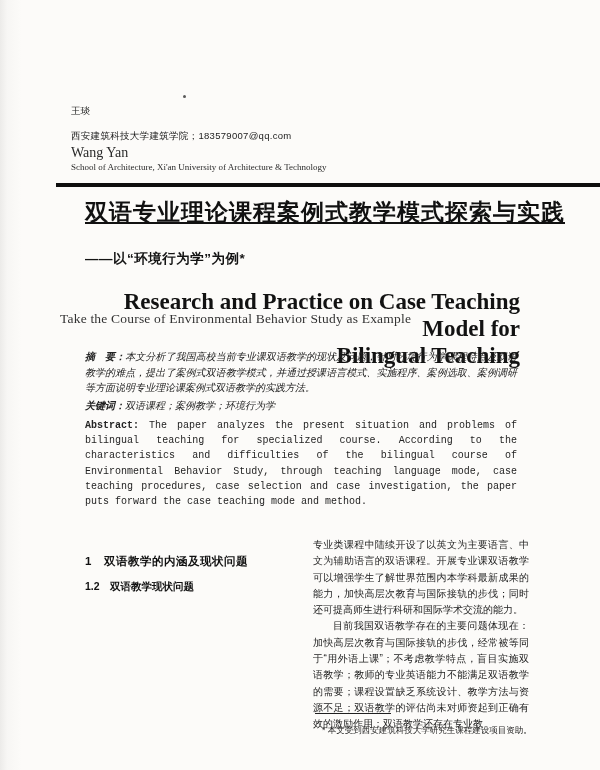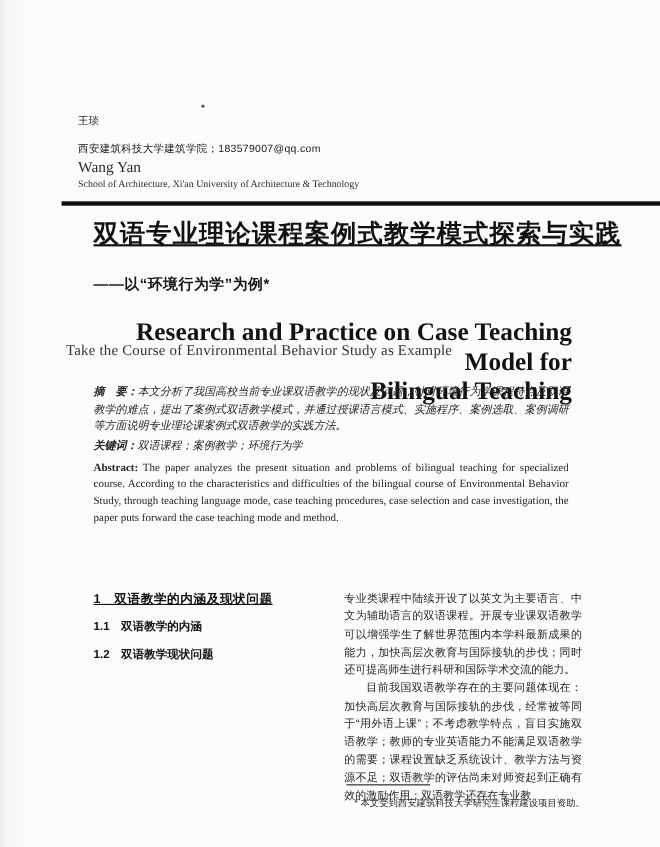--- a/index.html
+++ b/index.html
@@ -42,32 +42,32 @@
   }
   
   .front{position:absolute;top:349px;left:85px;width:432px;}
   .front p{margin:0;}
   .abs-zh,.kw-zh{
     font-size:10px;line-height:15.5px;text-align:justify;
     font-style:italic;color:#222;
   }
   .kw-zh{margin-top:2px !important;}
   .abs-en,.kw-en{
-    font-family:Liberation Serif, serif;
+    font-family:Liberation Mono, monospace;
     font-size:10px;line-height:15.2px;text-align:justify;color:#242424;
   }
   .abs-en{margin-top:5px !important;}
   .kw-en{margin-top:2px !important;}
   .lbl{font-weight:bold;}
   
   .col{position:absolute;top:537px;width:216px;}
   .col-left{left:85px;}
   .col-right{left:313px;}
   .col p{margin:0;font-size:10px;line-height:16.3px;text-align:justify;color:#1d1d1d;}
-  .h1{font-size:11.5px;font-weight:bold;letter-spacing:0.5px;margin:0 0 0 0;color:#111;text-decoration:underline;}
+  .h1{font-size:11.5px;font-weight:bold;letter-spacing:0.5px;margin:17px 0 0 0;color:#111;}
   .h2{font-size:10.5px;font-weight:bold;margin:11px 0 5px 0;color:#111;}
   .indent{text-indent:2em;}
   
   .footnote{position:absolute;left:313px;top:713px;width:222px;}
   .fn-rule{width:76px;height:1px;background:#1f1f1f;margin:0 0 10px 2px;}
   .fn-text{font-size:8.5px;line-height:12px;color:#262626;padding-left:9px;}
 </style>
 </head>
 <body>
 
@@ -94,21 +94,20 @@
   <div class="subtitle-en">Take the Course of Environmental Behavior Study as Example</div>
 
   <div class="front">
     <p class="abs-zh"><span class="lbl">摘　要：</span><span>本文分析了我国高校当前专业课双语教学的现状及问题，针对环境行为学课程特点及双语教学的难点，提出了案例式双语教学模式，并通过授课语言模式、实施程序、案例选取、案例调研等方面说明专业理论课案例式双语教学的实践方法。</span></p>
     <p class="kw-zh"><span class="lbl">关键词：</span><span>双语课程；案例教学；环境行为学</span></p>
     <p class="abs-en"><span class="lbl">Abstract:</span> <span>The paper analyzes the present situation and problems of bilingual teaching for specialized course. According to the characteristics and difficulties of the bilingual course of Environmental Behavior Study, through teaching language mode, case teaching procedures, case selection and case investigation, the paper puts forward the case teaching mode and method.</span></p>
   </div>
 
   <div class="col col-left">
     <div class="h1">1　双语教学的内涵及现状问题</div>
-    <div class="h2">1.1　双语教学的内涵</div>
     <div class="h2">1.2　双语教学现状问题</div>
 
   </div>
 
   <div class="col col-right">
     <p>专业类课程中陆续开设了以英文为主要语言、中文为辅助语言的双语课程。开展专业课双语教学可以增强学生了解世界范围内本学科最新成果的能力，加快高层次教育与国际接轨的步伐；同时还可提高师生进行科研和国际学术交流的能力。</p>
     <p class="indent">目前我国双语教学存在的主要问题体现在：加快高层次教育与国际接轨的步伐，经常被等同于“用外语上课”；不考虑教学特点，盲目实施双语教学；教师的专业英语能力不能满足双语教学的需要；课程设置缺乏系统设计、教学方法与资源不足；双语教学的评估尚未对师资起到正确有效的激励作用；双语教学还存在专业教</p>
   </div>
 
   <div class="footnote">

